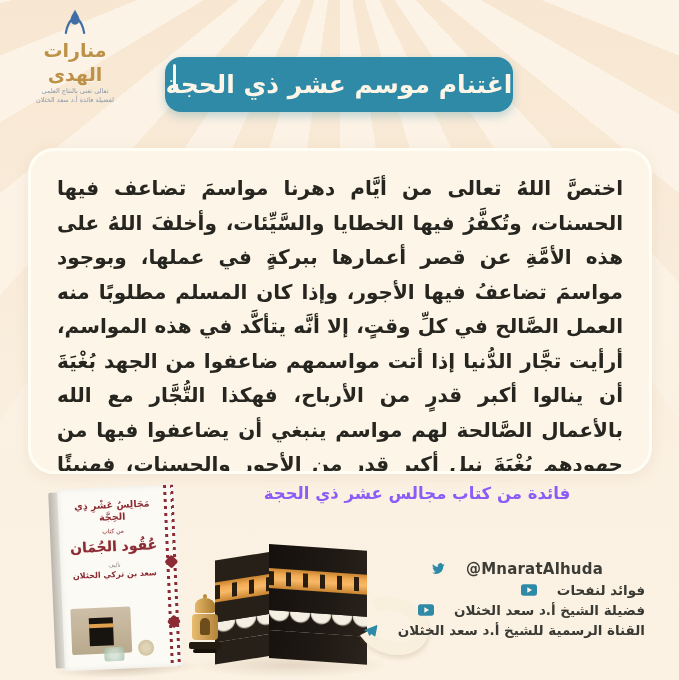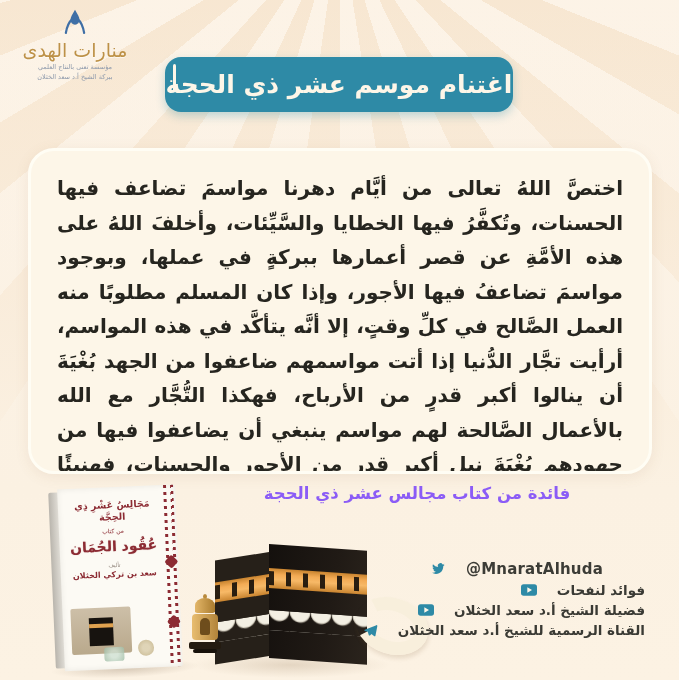--- a/index.html
+++ b/index.html
@@ -27,21 +27,21 @@
       rgba(251,241,227,0) 0%,
       rgba(251,241,227,.55) 45%,
       #fbf1e2 72%,
       #fcf2e3 100%);
   }
 
   
   .logo{position:absolute;left:22px;top:8px;width:106px;text-align:center;}
   .logo-mark{display:block;margin:0 auto 1px;}
   .logo-name{
-    font-size:19px;font-weight:normal;color:#bd9147;
+    font-size:19px;font-weight:bold;color:#bd9147;
     direction:rtl;line-height:1.25;
     text-shadow:0 1px 0 rgba(255,255,255,.6);
   }
   .logo-tag{font-size:6.5px;color:#8d99ab;direction:rtl;line-height:1.5;}
 
   
   .banner{
     position:absolute;left:165px;top:57px;width:348px;height:55px;
     background:#2e8aa6;border-radius:16px;
     box-shadow:0 4px 10px rgba(46,138,166,.30);
@@ -210,22 +210,22 @@
   <div class="rays"></div>
   <div class="rays-fade"></div>
 
   <div class="logo">
     <svg class="logo-mark" width="34" height="30" viewBox="0 0 40 36">
       <path d="M20 2c3.2 5.5 5.4 9 5.4 12.2 0 3.4-2.4 5.8-5.4 5.8s-5.4-2.4-5.4-5.8C14.6 11 16.8 7.5 20 2z" fill="#3f6fa6"></path>
       <path d="M9 30c1.5-9 5-14.5 8-17" fill="none" stroke="#3f6fa6" stroke-width="2.6" stroke-linecap="round"></path>
       <path d="M31 30c-1.5-9-5-14.5-8-17" fill="none" stroke="#3f6fa6" stroke-width="2.6" stroke-linecap="round"></path>
     </svg>
     <div class="logo-name">منارات الهدى</div>
-    <div class="logo-tag">مؤسسة تعنى بالنتاج العلمي</div>
-    <div class="logo-tag">ببركة الشيخ أ.د سعد الخثلان</div>
+    <div class="logo-tag">تعالى تعنى بالنتاج العلمي</div>
+    <div class="logo-tag">لفضيلة فائدة أ.د سعد الخثلان</div>
   </div>
 
   <div class="banner">
     <div class="banner-accent"></div>
     <div class="banner-title">اغتنام موسم عشر ذي الحجة</div>
   </div>
 
   <div class="card">
     <div class="card-text">اختصَّ اللهُ تعالى من أيَّام دهرنا مواسمَ تضاعف فيها الحسنات، وتُكفَّرُ فيها الخطايا والسَّيِّئات، وأخلفَ اللهُ على هذه الأمَّةِ عن قصر أعمارها ببركةٍ في عملها، وبوجود مواسمَ تضاعفُ فيها الأجور، وإذا كان المسلم مطلوبًا منه العمل الصَّالح في كلِّ وقتٍ، إلا أنَّه يتأكَّد في هذه المواسم، أرأيت تجَّار الدُّنيا إذا أتت مواسمهم ضاعفوا من الجهد بُغْيَةَ أن ينالوا أكبر قدرٍ من الأرباح، فهكذا التُّجَّار مع الله بالأعمال الصَّالحة لهم مواسم ينبغي أن يضاعفوا فيها من جهودهم بُغْيَةَ نيل أكبر قدرٍ من الأجور والحسنات، فهنيئًا لمن اغتنم مواسم الخير في الطَّاعات، وتعرَّضَ لنفحاتِ الرَّبِّ عزَّ وجلَّ.</div>
   </div>

